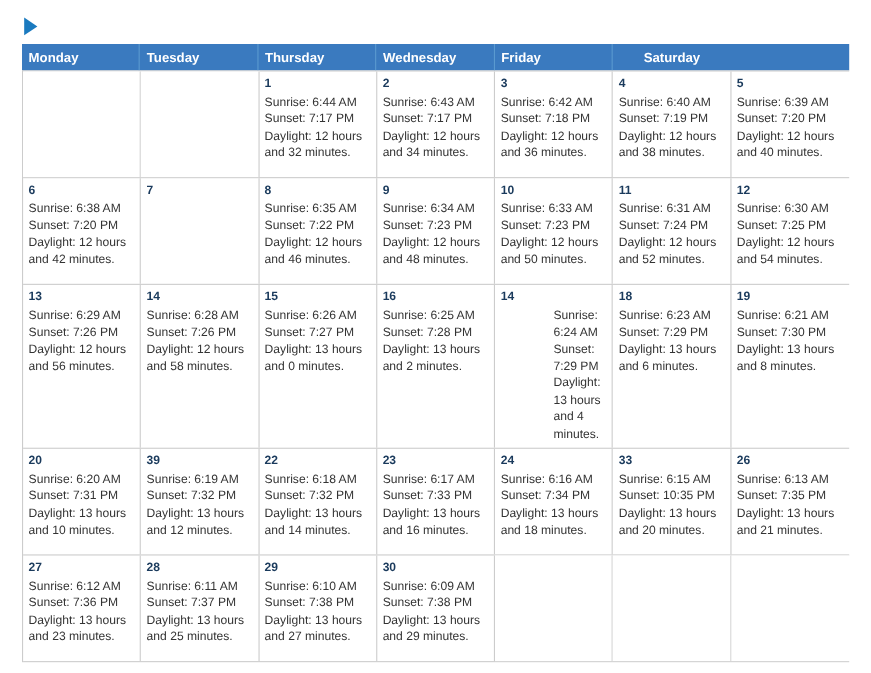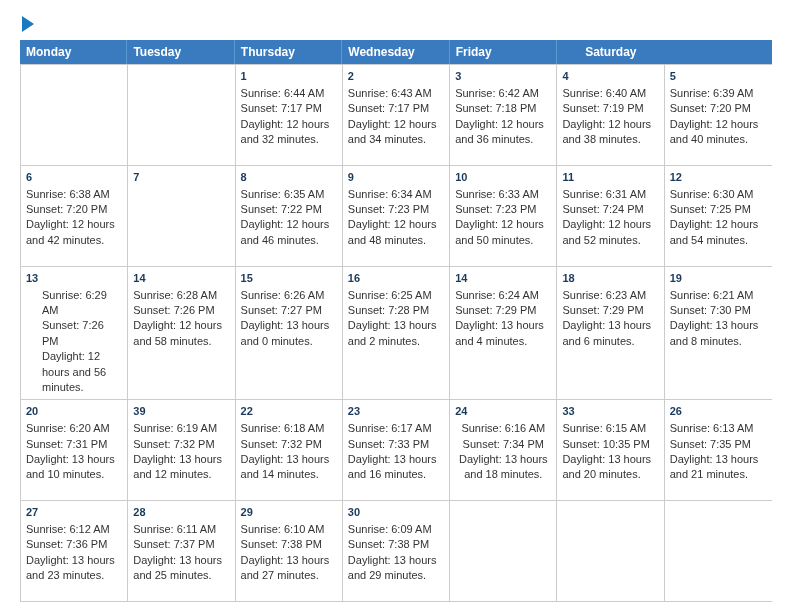--- a/index.html
+++ b/index.html
@@ -213,21 +213,21 @@
           <div class="cal-cell">
             <span class="day-num">12</span>
             <div class="cell-text" style="white-space: pre-line;">Sunrise: 6:30 AM
 Sunset: 7:25 PM
 Daylight: 12 hours and 54 minutes.</div>
           </div>
         </div>
         <div class="cal-row">
           <div class="cal-cell">
             <span class="day-num">13</span>
-            <div class="cell-text" style="white-space: pre-line; margin-left: 16px;">Sunrise: 6:29 AM
+            <div class="cell-text" style="white-space: pre-line;">Sunrise: 6:29 AM
 Sunset: 7:26 PM
 Daylight: 12 hours and 56 minutes.</div>
           </div>
           <div class="cal-cell">
             <span class="day-num">14</span>
             <div class="cell-text" style="white-space: pre-line;">Sunrise: 6:28 AM
 Sunset: 7:26 PM
 Daylight: 12 hours and 58 minutes.</div>
           </div>
           <div class="cal-cell">
@@ -237,21 +237,21 @@
 Daylight: 13 hours and 0 minutes.</div>
           </div>
           <div class="cal-cell">
             <span class="day-num">16</span>
             <div class="cell-text" style="white-space: pre-line;">Sunrise: 6:25 AM
 Sunset: 7:28 PM
 Daylight: 13 hours and 2 minutes.</div>
           </div>
           <div class="cal-cell">
             <span class="day-num">14</span>
-            <div class="cell-text" style="white-space: pre-line;">Sunrise: 6:24 AM
+            <div class="cell-text" style="white-space: pre-line; margin-left: 48px;">Sunrise: 6:24 AM
 Sunset: 7:29 PM
 Daylight: 13 hours and 4 minutes.</div>
           </div>
           <div class="cal-cell">
             <span class="day-num">18</span>
             <div class="cell-text" style="white-space: pre-line;">Sunrise: 6:23 AM
 Sunset: 7:29 PM
 Daylight: 13 hours and 6 minutes.</div>
           </div>
           <div class="cal-cell">
@@ -281,21 +281,21 @@
 Daylight: 13 hours and 14 minutes.</div>
           </div>
           <div class="cal-cell">
             <span class="day-num">23</span>
             <div class="cell-text" style="white-space: pre-line;">Sunrise: 6:17 AM
 Sunset: 7:33 PM
 Daylight: 13 hours and 16 minutes.</div>
           </div>
           <div class="cal-cell">
             <span class="day-num">24</span>
-            <div class="cell-text" style="white-space: pre-line; text-align: center;">Sunrise: 6:16 AM
+            <div class="cell-text" style="white-space: pre-line;">Sunrise: 6:16 AM
 Sunset: 7:34 PM
 Daylight: 13 hours and 18 minutes.</div>
           </div>
           <div class="cal-cell">
             <span class="day-num">33</span>
             <div class="cell-text" style="white-space: pre-line;">Sunrise: 6:15 AM
 Sunset: 10:35 PM
 Daylight: 13 hours and 20 minutes.</div>
           </div>
           <div class="cal-cell">

